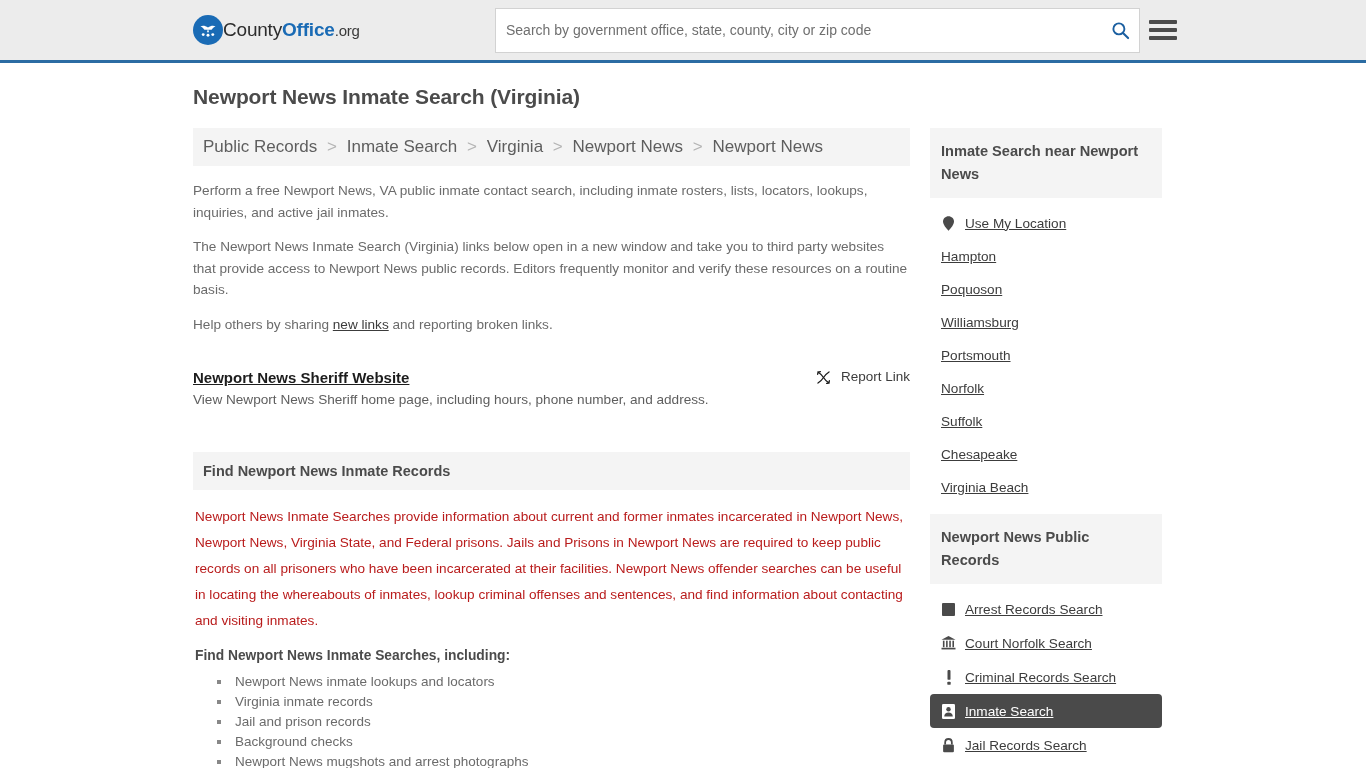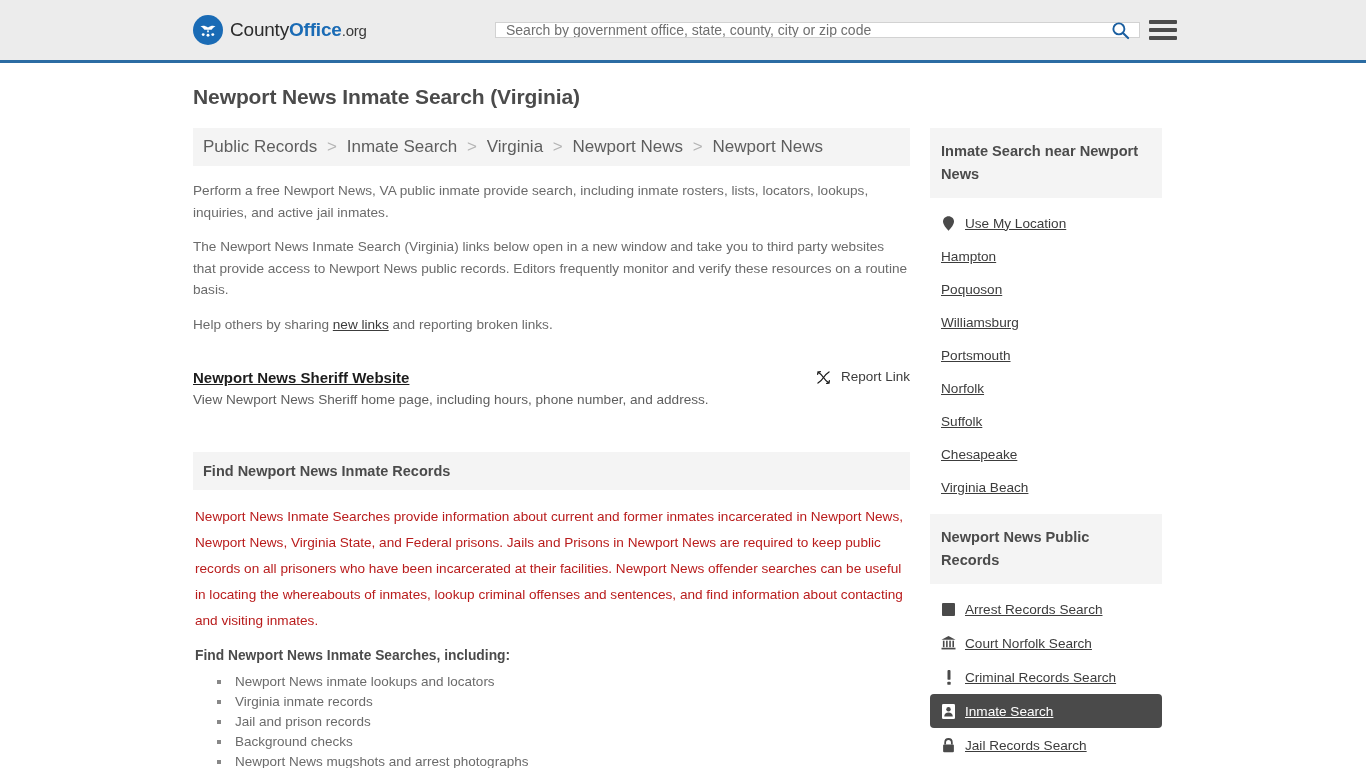--- a/index.html
+++ b/index.html
@@ -19,21 +19,21 @@
     border-bottom: 3px solid #2b6ca3;
     display: flex;
     align-items: center;
     position: relative;
   }
   .logo-wrap {
     position: absolute;
     left: 193px;
     display: flex;
     align-items: center;
-    gap: 7px;
+    gap: 0;
     text-decoration: none;
   }
   .logo-mark {
     width: 30px; height: 30px;
     border-radius: 50%;
     background: #1a6bb5;
     display: flex; flex-direction: column;
     align-items: center; justify-content: center;
     flex: 0 0 auto;
   }
@@ -44,21 +44,21 @@
     white-space: nowrap;
   }
   .logo-text .b { color: #1a6bb5; font-weight: bold; }
   .logo-text .c { font-weight: normal; }
   .logo-text .org { font-size: 15px; color: #3a3a3a; }
 
   .search-wrap {
     position: absolute;
     left: 495px;
     width: 645px;
-    height: 16px;
+    height: 45px;
     background: #ffffff;
     border: 1px solid #d2d2d2;
     display: flex;
     align-items: flex-start;
   }
   .search-input {
     flex: 1 1 auto;
     border: none;
     outline: none;
     height: 100%;
@@ -250,21 +250,21 @@
           <span class="sep">&gt;</span>
           <a href="#">Inmate Search</a>
           <span class="sep">&gt;</span>
           <a href="#">Virginia</a>
           <span class="sep">&gt;</span>
           <a href="#">Newport News</a>
           <span class="sep">&gt;</span>
           <a href="#">Newport News</a>
         </nav>
 
-        <p class="para">Perform a free Newport News, VA public inmate provide search, including inmate rosters, lists, locators, lookups, inquiries, and active jail inmates.</p>
+        <p class="para">Perform a free Newport News, VA public inmate contact search, including inmate rosters, lists, locators, lookups, inquiries, and active jail inmates.</p>
         <p class="para">The Newport News Inmate Search (Virginia) links below open in a new window and take you to third party websites that provide access to Newport News public records. Editors frequently monitor and verify these resources on a routine basis.</p>
         <p class="para"><span>Help others by sharing </span><a href="#">new links</a><span> and reporting broken links.</span></p>
 
         <div class="listing">
           <div class="listing-head">
             <a class="listing-title" href="#">Newport News Sheriff Website</a>
             <div class="report-link">
               <svg width="17" height="17" viewBox="0 0 20 20" aria-hidden="true">
                 <path d="M4 4 L16 16 M16 4 L4 16" stroke="#1c1c1c" stroke-width="1.6" fill="none" opacity="0"></path>
                 <path d="M3.5 3.5 C6.5 5.5 8.5 7.5 10 10 C11.5 12.5 13.5 14.5 16.5 16.5" stroke="#1c1c1c" stroke-width="1.5" fill="none" stroke-linecap="round"></path>

